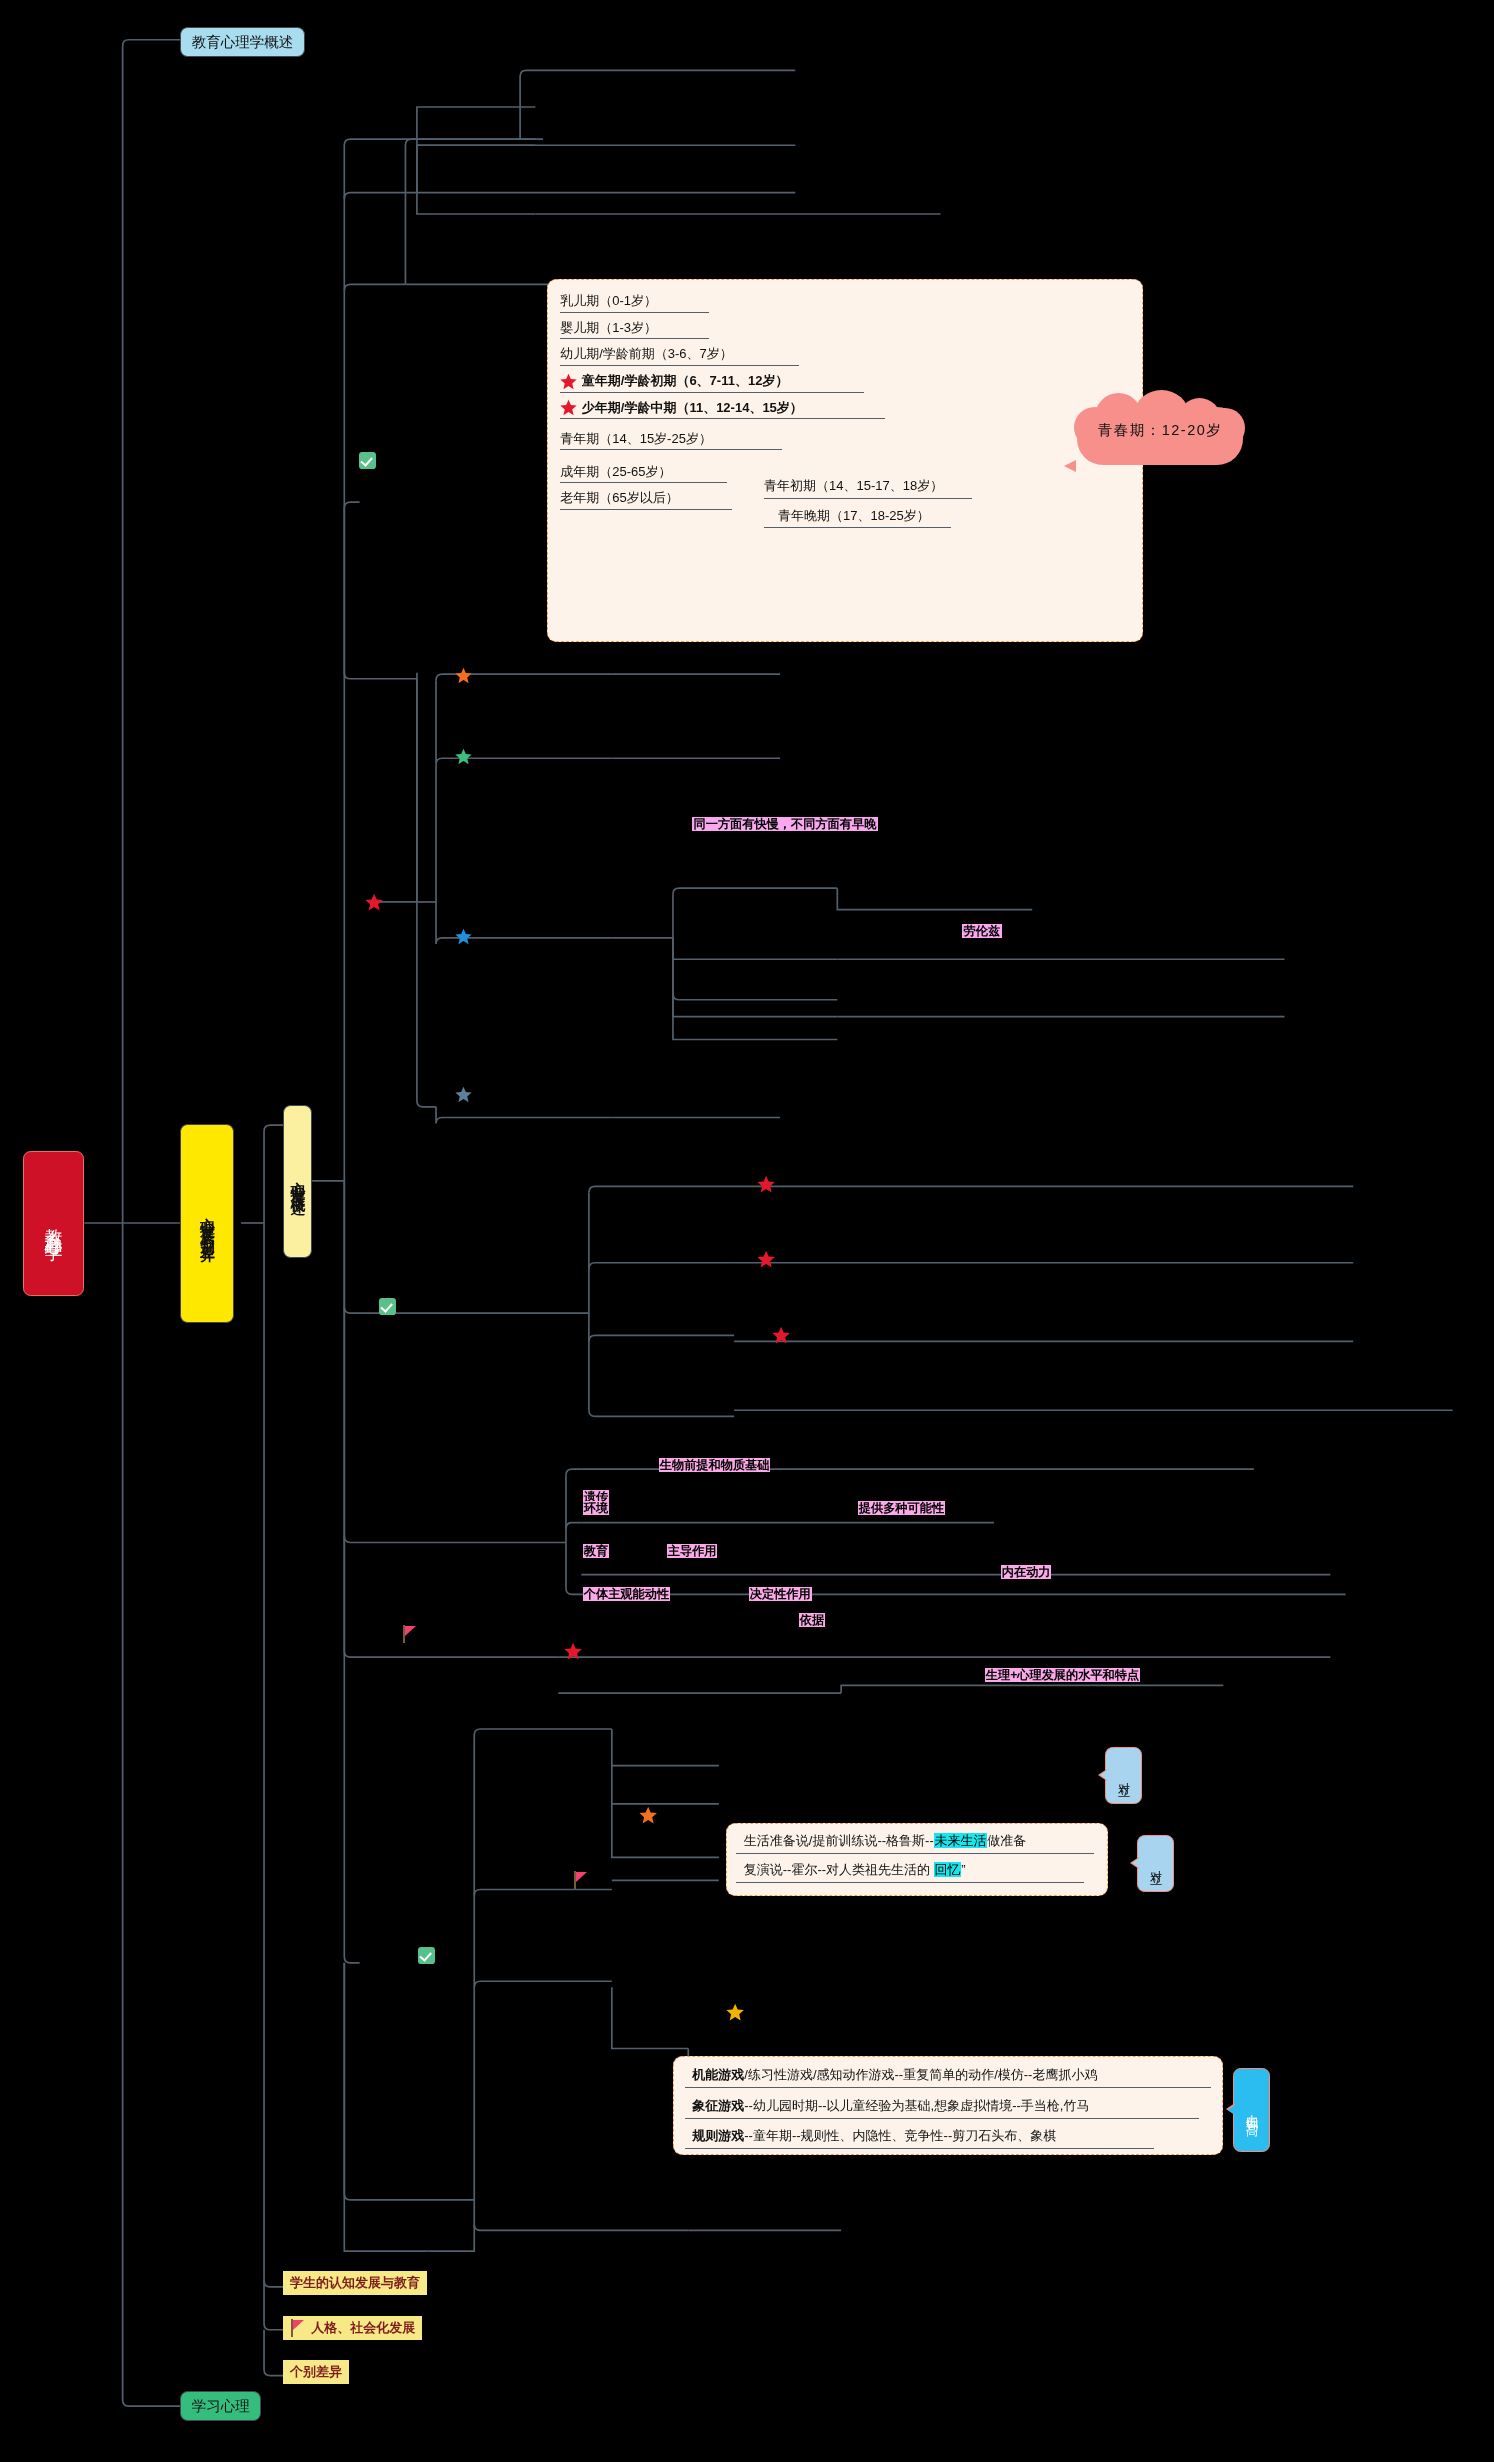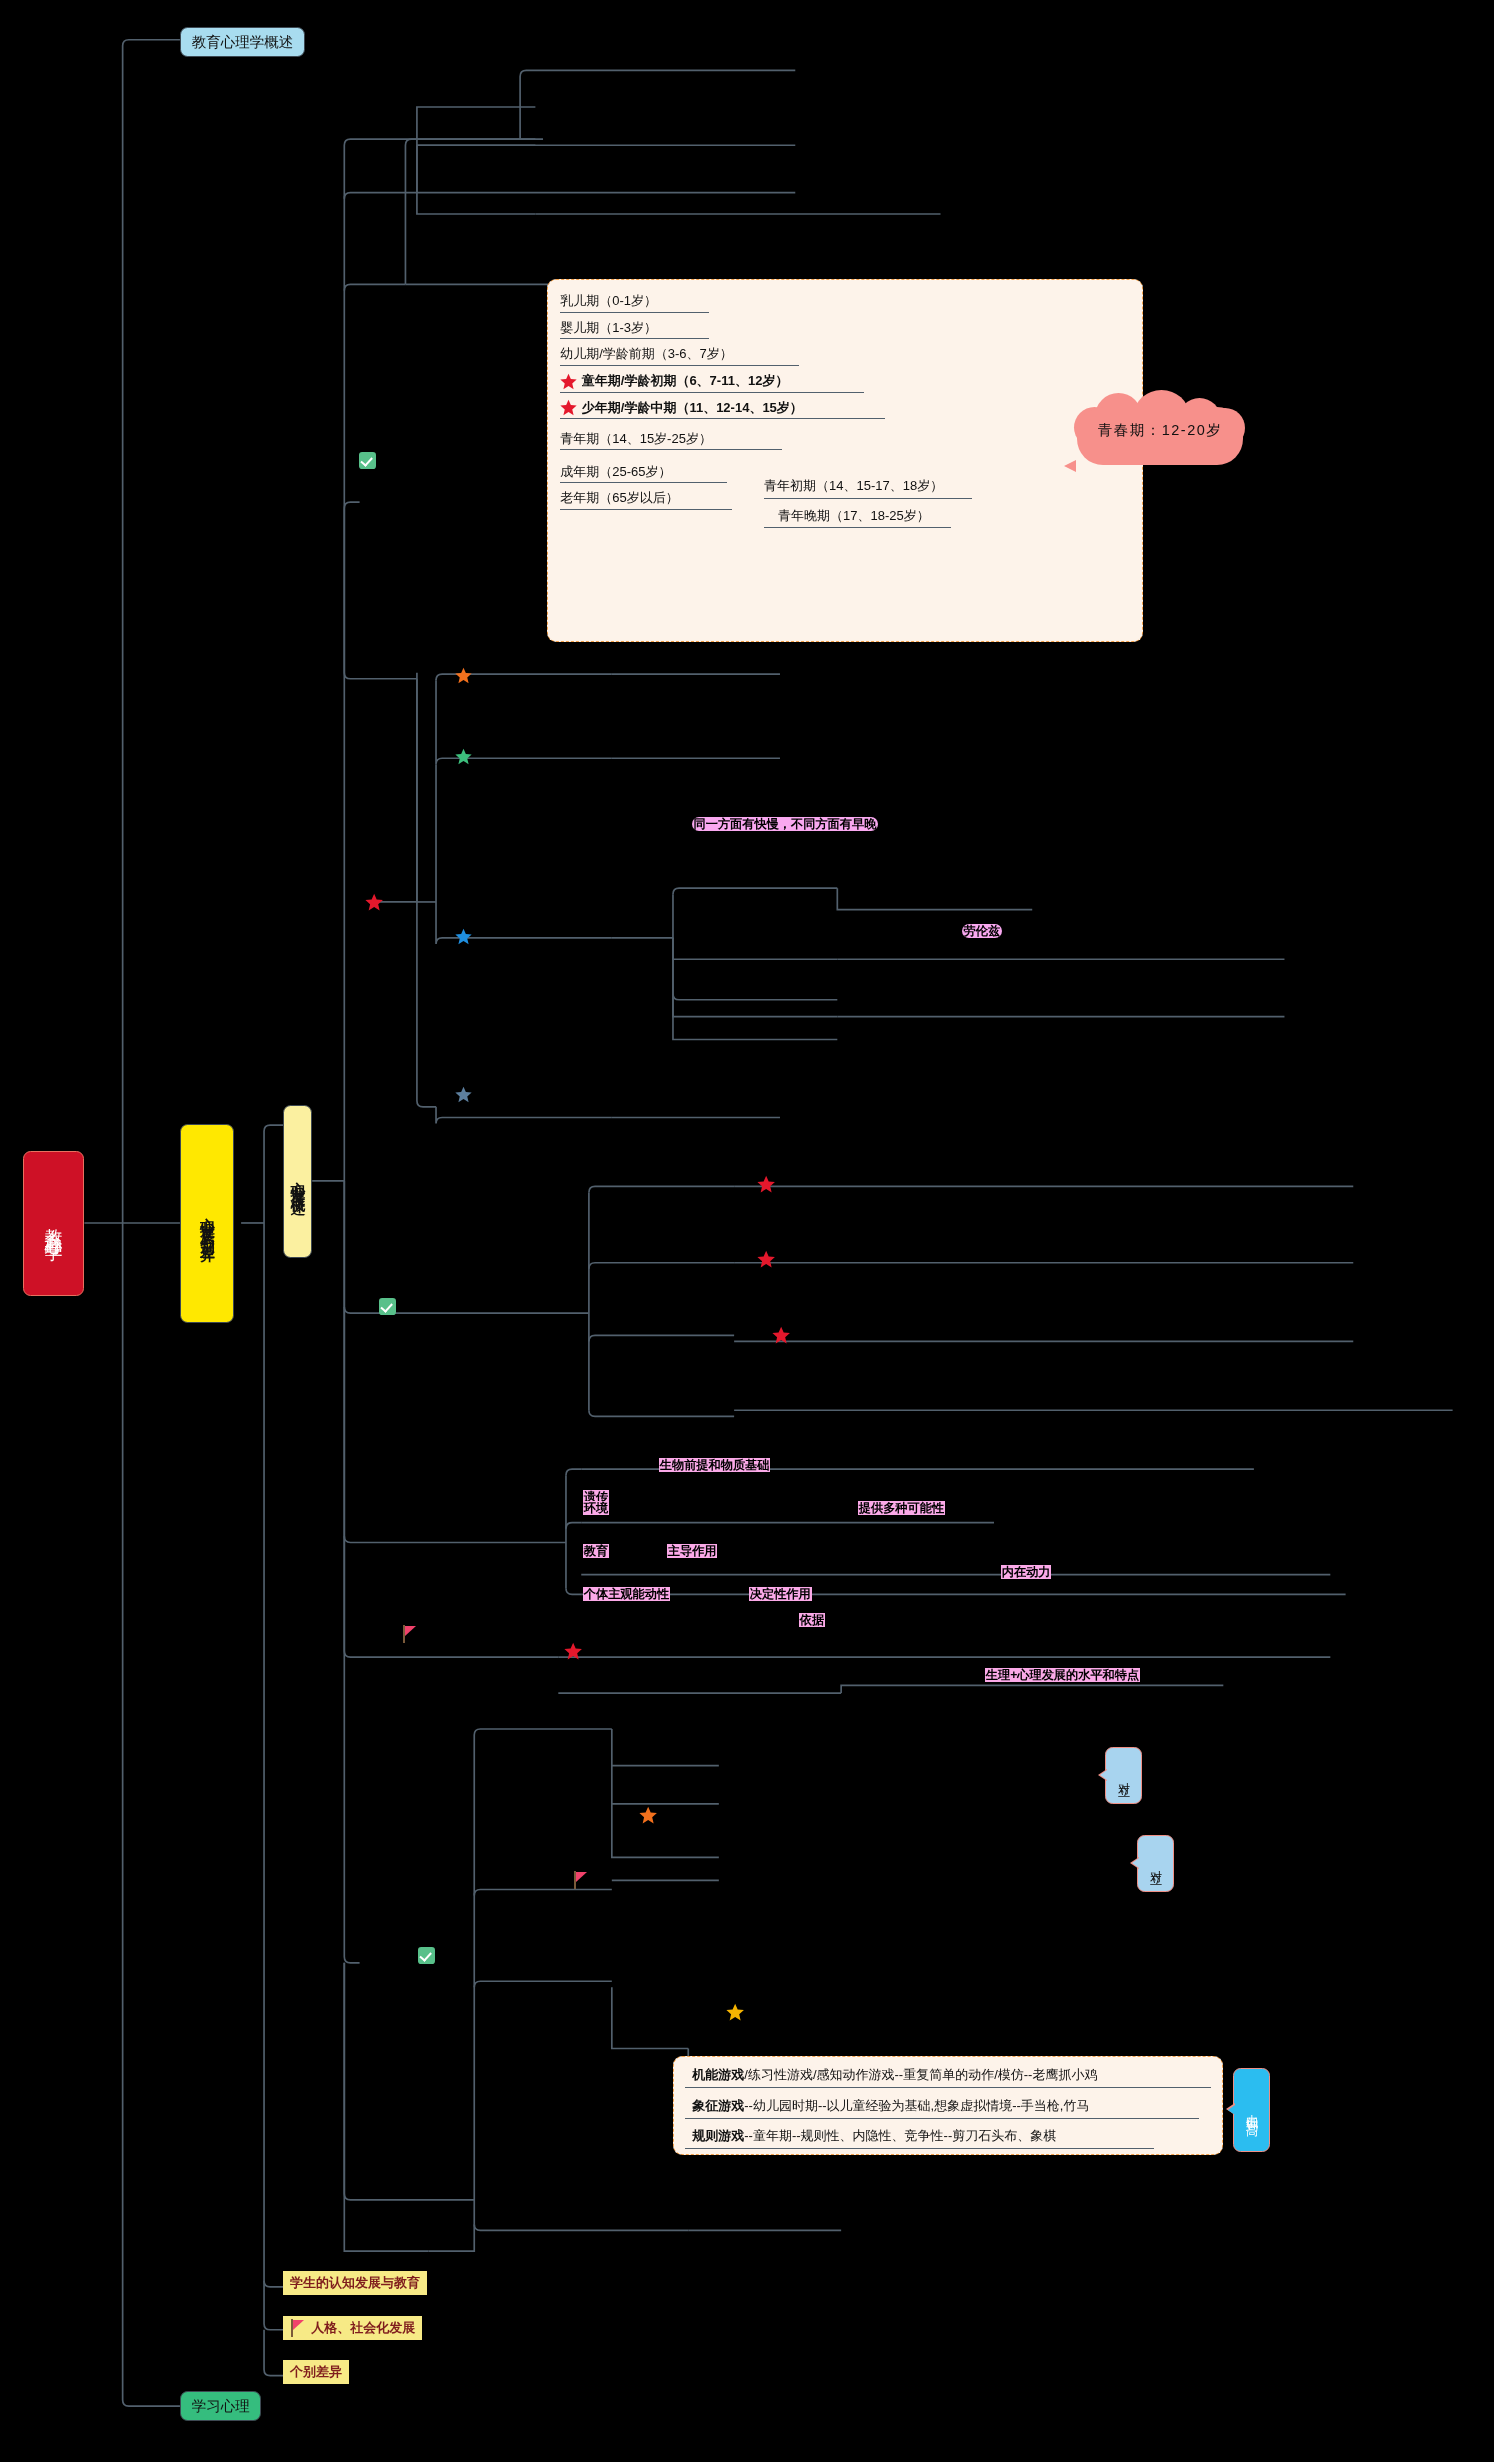--- a/index.html
+++ b/index.html
@@ -30,21 +30,21 @@
   .card .row{font-size:13px;color:#111;padding:1.5px 7.6px 2.3px 7.6px;white-space:nowrap;}
   .card .row b{font-weight:bold;}
   .uline{border-bottom:1.5px solid #52606d;}
 
   
   .agerow{font-size:13px;color:#111;display:flex;align-items:center;gap:4.6px;}
 
   
   .hl-pink{background:#fba9e8;color:#000;font-weight:bold;padding:0 0.8px;}
   .hl-cyan{background:#18e6ef;color:#000;padding:0 0.8px;}
-  .hl-magenta{background:#f9a8f0;color:#000;font-weight:bold;padding:0 1.5px;border-radius:7px;}
+  .hl-magenta{background:#f9a8f0;color:#000;font-weight:bold;padding:0 1.5px;}
 
   
   .callout{background:#a8d4ef;border:1.5px solid #ef8f85;border-radius:7.6px;
            writing-mode:vertical-rl;text-orientation:upright;font-size:12.2px;color:#111;
            display:flex;align-items:center;justify-content:center;letter-spacing:3.1px;}
   .callout.cyan{background:#2bbdf0;border-color:#ef8f85;color:#fff;}
   .callout::before{content:"";position:absolute;left:-8.4px;top:50%;margin-top:-6.9px;
            width:0;height:0;border-top:6.9px solid transparent;border-bottom:6.9px solid transparent;
            border-right:9.2px solid #ef8f85;}
   .callout::after{content:"";position:absolute;left:-6.1px;top:50%;margin-top:-5.4px;
@@ -372,20 +372,30 @@
   <svg class="node" style="left:726px;top:2003px;" width="18.3" height="18.3" viewBox="0 0 24 24">
     <polygon points="12,1 15.3,8.6 23.5,9.3 17.3,14.8 19.2,22.8 12,18.5 4.8,22.8 6.7,14.8 0.5,9.3 8.7,8.6" fill="#f5b301"></polygon>
     </svg>
 
   
   <div class="node callout" style="left:1105px;top:1747px;width:37px;height:57px;">
     <span>对立</span>
   </div>
 
   
+  <div class="node card" style="left:726px;top:1823px;width:382px;height:73px;padding:6.1px 9.2px;">
+    <div class="row">
+      <span>生活准备说/提前训练说--格鲁斯--</span><span class="hl-cyan">未来生活</span><span>做准备</span>
+    </div>
+    <div class="uline" style="width:358px;margin:0.8px 0 6.1px 0;"></div>
+    <div class="row">
+      <span>复演说--霍尔--对人类祖先生活的 </span><span class="hl-cyan">回忆</span><span>”</span>
+    </div>
+    <div class="uline" style="width:348px;margin:0.8px 0 0 0;"></div>
+  </div>
   <div class="node callout" style="left:1137px;top:1835px;width:37px;height:57px;">
     <span>对立</span>
   </div>
 
   
   <div class="node card" style="left:673px;top:2056px;width:550px;height:99px;padding:7.6px 10.7px;">
     <div class="row">
       <b>机能游戏</b><span>/练习性游戏/感知动作游戏--重复简单的动作/模仿--老鹰抓小鸡</span>
     </div>
     <div class="uline" style="width:526px;margin:0.8px 0 6.9px 0;"></div>

